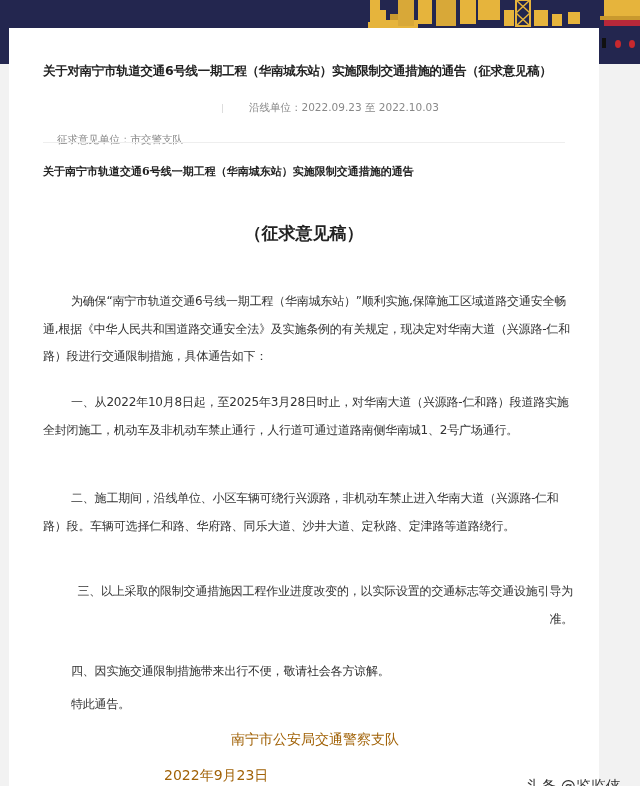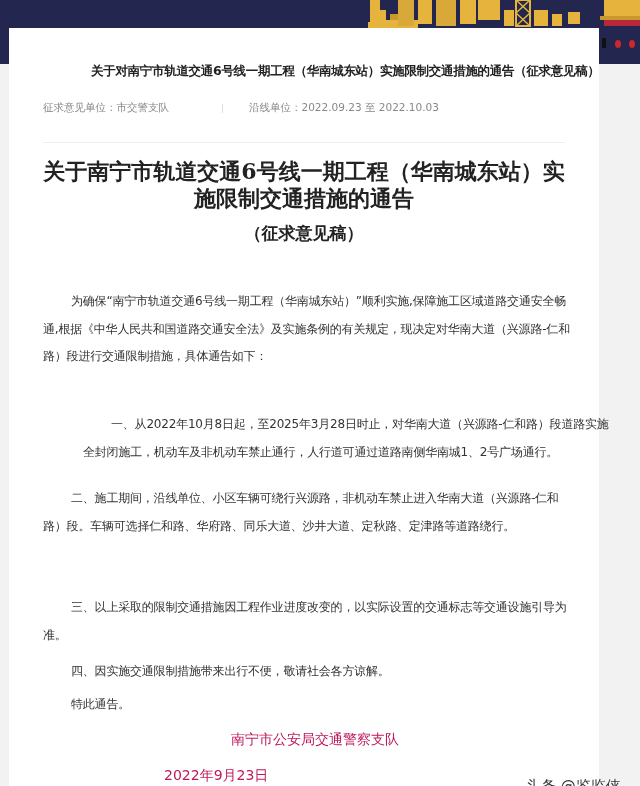--- a/index.html
+++ b/index.html
@@ -15,52 +15,52 @@
       overflow: hidden;
     }
     .skyline { position: absolute; left: 360px; top: 0; width: 280px; height: 64px; }
     .card {
       position: absolute; left: 9px; top: 28px; width: 590px; height: 758px;
       background: #ffffff;
     }
     .top-title {
       position: absolute; left: 34px; top: 35px; width: 530px;
       font-size: 12.5px; font-weight: bold; color: #222;
-      white-space: nowrap; letter-spacing: -0.3px; margin-left: 48px;
+      white-space: nowrap; letter-spacing: -0.3px;
     }
     .meta {
       position: absolute; top: 73px; font-size: 10.5px; color: #888;
       white-space: nowrap;
     }
     .meta .val { color: #888; }
     .meta-sep {
       position: absolute; left: 213px; top: 76px; width: 1px; height: 9px; background: #ddd;
     }
     .divider {
       position: absolute; left: 34px; top: 114px; width: 522px; height: 1px; background: #eee;
     }
     .doc-title {
       position: absolute; left: 34px; top: 130px; width: 522px;
-      text-align: center;
+      text-align: left;
       font-family: "DejaVu Serif", "Liberation Serif", serif;
-      font-size: 22px; line-height: 27px; color: #222; font-weight: bold;
+      font-size: 11px; line-height: 27px; color: #222; font-weight: bold;
     }
     .doc-subtitle {
       position: absolute; left: 34px; top: 194px; width: 522px;
       text-align: center;
       font-family: Liberation Mono, monospace;
       font-size: 17px; color: #222; font-weight: bold;
     }
     .body {
       position: absolute; left: 34px; width: 530px;
       font-size: 12px; line-height: 27.5px; color: #333;
       text-indent: 28px; letter-spacing: -0.2px;
     }
     .sign {
-      position: absolute; font-size: 14px; color: #be185d; white-space: nowrap;
+      position: absolute; font-size: 14px; color: #a16207; white-space: nowrap;
     }
     .watermark {
       position: absolute; left: 526px; top: 777px; font-size: 15px; color: #333;
       white-space: nowrap; text-shadow: 0 0 1px #fff, 0 0 2px #fff;
     }
   </style>
 </head>
 <body>
 
 <div class="banner">
@@ -90,37 +90,37 @@
     <rect x="240" y="26" width="40" height="38" fill="#23264f"></rect>
     <rect x="242" y="38" width="4" height="10" fill="#111"></rect>
     <ellipse cx="258" cy="44" rx="3" ry="4" fill="#c8282e"></ellipse>
     <ellipse cx="272" cy="44" rx="3" ry="4" fill="#c8282e"></ellipse>
   </svg>
 </div>
 
 <div class="card">
   <div class="top-title">关于对南宁市轨道交通6号线一期工程（华南城东站）实施限制交通措施的通告（征求意见稿）</div>
 
-  <div class="meta" style="left:34px;">
+  <div class="meta" style="left:48px;margin-top:32px;">
     <span>征求意见单位：</span><span class="val">市交警支队</span>
   </div>
   <div class="meta-sep"></div>
   <div class="meta" style="left:240px;">
     <span>沿线单位：</span><span class="val">2022.09.23 至 2022.10.03</span>
   </div>
 
   <div class="divider"></div>
 
   <div class="doc-title">关于南宁市轨道交通6号线一期工程（华南城东站）实施限制交通措施的通告</div>
   <div class="doc-subtitle">（征求意见稿）</div>
 
   <p class="body" style="top:260px;">为确保“南宁市轨道交通6号线一期工程（华南城东站）”顺利实施,保障施工区域道路交通安全畅通,根据《中华人民共和国道路交通安全法》及实施条例的有关规定，现决定对华南大道（兴源路-仁和路）段进行交通限制措施，具体通告如下：</p>
-  <p class="body" style="top:383px;margin-left:40px;">一、从2022年10月8日起，至2025年3月28日时止，对华南大道（兴源路-仁和路）段道路实施全封闭施工，机动车及非机动车禁止通行，人行道可通过道路南侧华南城1、2号广场通行。</p>
+  <p class="body" style="top:361px;">一、从2022年10月8日起，至2025年3月28日时止，对华南大道（兴源路-仁和路）段道路实施全封闭施工，机动车及非机动车禁止通行，人行道可通过道路南侧华南城1、2号广场通行。</p>
   <p class="body" style="top:457px;font-family:Liberation Serif, serif;">二、施工期间，沿线单位、小区车辆可绕行兴源路，非机动车禁止进入华南大道（兴源路-仁和路）段。车辆可选择仁和路、华府路、同乐大道、沙井大道、定秋路、定津路等道路绕行。</p>
-  <p class="body" style="top:566px;">三、以上采取的限制交通措施因工程作业进度改变的，以实际设置的交通标志等交通设施引导为准。</p>
+  <p class="body" style="top:550px;text-align:right;">三、以上采取的限制交通措施因工程作业进度改变的，以实际设置的交通标志等交通设施引导为准。</p>
   <p class="body" style="top:630px;">四、因实施交通限制措施带来出行不便，敬请社会各方谅解。</p>
   <p class="body" style="top:663px;">特此通告。</p>
 
   <div class="sign" style="left:222px; top:703px;">南宁市公安局交通警察支队</div>
   <div class="sign" style="left:155px; top:739px;">2022年9月23日</div>
 </div>
 
 <div class="watermark">头条 @鉴监侠</div>
 
 </body></html>

